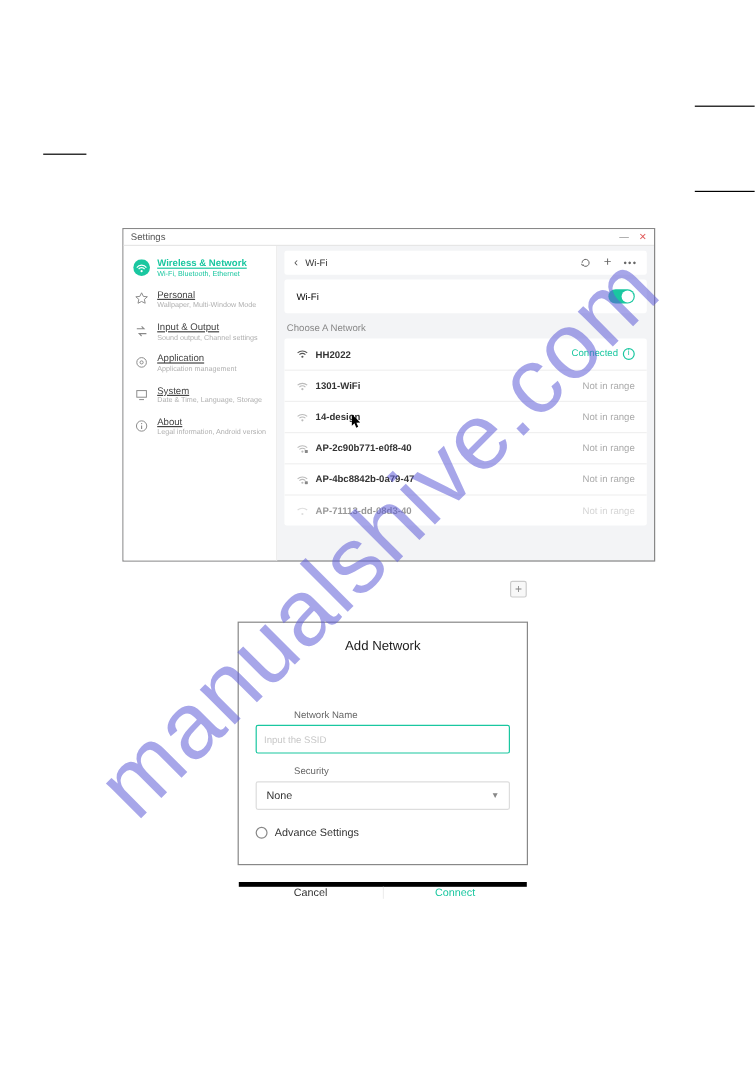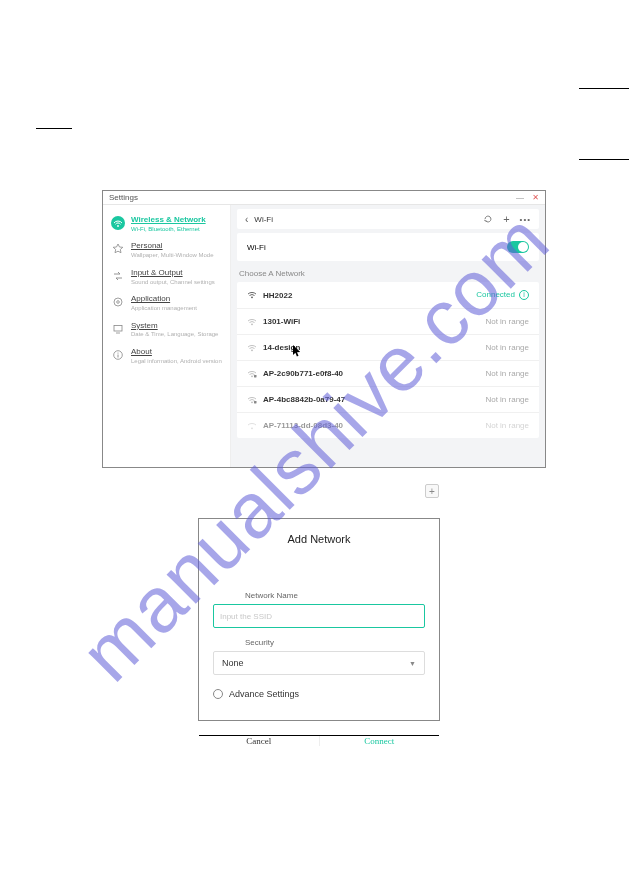--- a/index.html
+++ b/index.html
@@ -128,21 +128,21 @@
     border:1px solid #ddd;
     border-radius:2px;
     display:flex; align-items:center; justify-content:space-between;
     padding:0 8px;
     font-size:9px; color:#333; background:#fff;
     margin-top:4px;
   }
   .select-box .chev { color:#888; font-size:7px; }
   .adv-row { display:flex; align-items:flex-start; gap:6px; margin-top:14px; color:#333; font-size:9px; }
   .adv-row .radio { width:10px; height:10px; border:1px solid #888; border-radius:50%; }
-  .dialog-actions { display:flex; border-top:1px solid #000000; height:30px;font-family:Liberation Serif, serif; }
+  .dialog-actions { display:flex; border-top:4px solid #000000; height:30px; }
   .dialog-actions .btn { flex:1; display:flex; align-items:center; justify-content:center; font-size:9px; }
   .dialog-actions .divider { width:1px; background:#eee; }
   .dialog-actions .cancel { color:#333; }
   .dialog-actions .connect { color:#1ac7a0; }
 
   svg { display:block; }
 </style>
 </head>
 <body>
 

